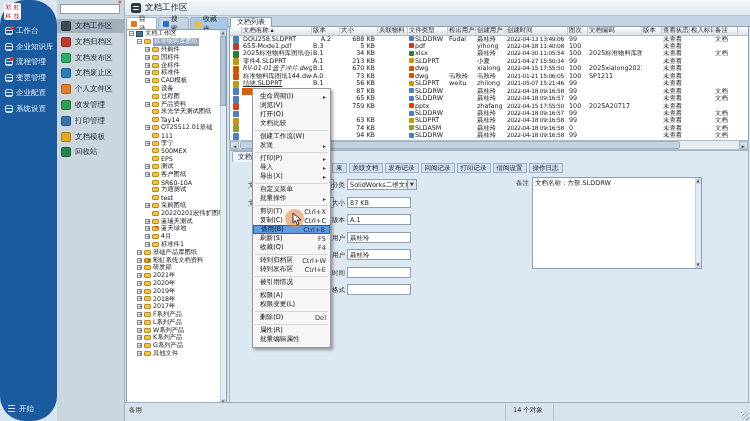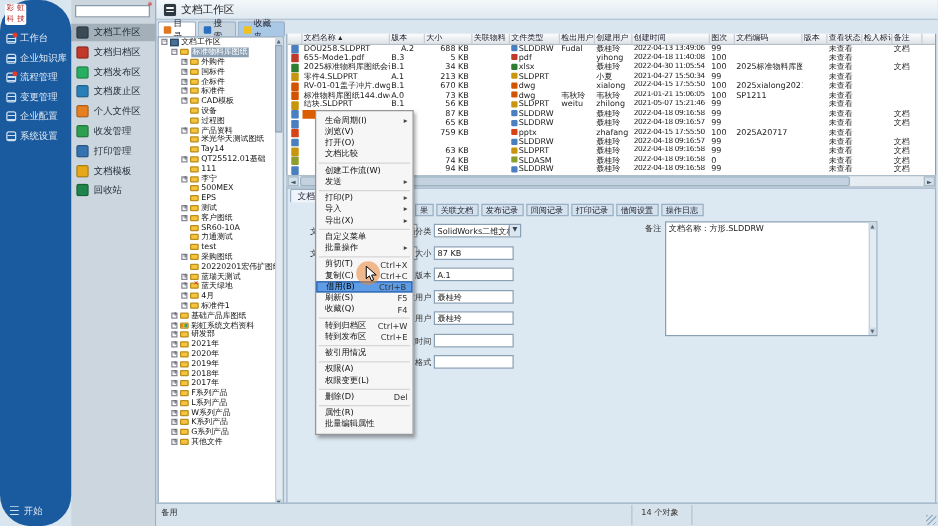--- a/index.html
+++ b/index.html
@@ -431,20 +431,23 @@
         </div>
       <div id="tree-scroll">
         <div class="tscr-btn" style="top:0">▲</div>
         <div id="tree-thumb"></div>
         <div class="tscr-btn" style="bottom:0">▼</div>
       </div>
     </div>
   </div>
 
   <div id="right-pane">
+    <div id="list-tab-row">
+      <div id="list-tab">文档列表</div>
+    </div>
     <div id="file-table">
       <div class="thead" id="table-head">
           <div class="cell" style="width: 12px;"></div>
           <div class="cell" style="width: 70px;">文档名称 ▴</div>
           <div class="cell" style="width: 28px;">版本</div>
           <div class="cell" style="width: 38px;">大小</div>
           <div class="cell" style="width: 30px;">关联物料</div>
           <div class="cell" style="width: 40px;">文件类型</div>
           <div class="cell" style="width: 28px;">检出用户</div>
           <div class="cell" style="width: 30px;">创建用户</div>
@@ -530,21 +533,21 @@
             <div class="cell" style="width: 54px;"></div>
             <div class="cell" style="width: 20px;"></div>
             <div class="cell" style="width: 28px;">未查看</div>
             <div class="cell" style="width: 24px;"></div>
             <div class="cell" style="width: 24px;"></div>
           </div>
           <div class="trow">
             <div class="cell" style="width: 12px;">
               <div class="ficon" style="background: rgb(211, 84, 0);"></div>
             </div>
-            <div class="cell namecell" style="width: 70px;">RV-01-01盖子冲片.dwg</div>
+            <div class="cell namecell" style="width: 70px; font-style: italic;">RV-01-01盖子冲片.dwg</div>
             <div class="cell" style="width: 28px;">B.1</div>
             <div class="cell r" style="width: 38px;">670 KB</div>
             <div class="cell" style="width: 30px;"></div>
             <div class="cell" style="width: 40px;"><span class="tico" style="background: rgb(211, 84, 0);"></span><span>dwg</span></div>
             <div class="cell" style="width: 28px;"></div>
             <div class="cell" style="width: 30px;">xialong</div>
             <div class="cell time" style="width: 62px;">2022-04-15 17:55:50</div>
             <div class="cell" style="width: 20px;">100</div>
             <div class="cell" style="width: 54px;">2025xialong20210...</div>
             <div class="cell" style="width: 20px;"></div>
@@ -568,21 +571,21 @@
             <div class="cell" style="width: 54px;">SP1211</div>
             <div class="cell" style="width: 20px;"></div>
             <div class="cell" style="width: 28px;">未查看</div>
             <div class="cell" style="width: 24px;"></div>
             <div class="cell" style="width: 24px;"></div>
           </div>
           <div class="trow">
             <div class="cell" style="width: 12px;">
               <div class="ficon" style="background: rgb(200, 150, 12);"></div>
             </div>
-            <div class="cell namecell" style="width: 70px;">结块.SLDPRT</div>
+            <div class="cell namecell" style="width: 70px; text-decoration: underline;">结块.SLDPRT</div>
             <div class="cell" style="width: 28px;">B.1</div>
             <div class="cell r" style="width: 38px;">56 KB</div>
             <div class="cell" style="width: 30px;"></div>
             <div class="cell" style="width: 40px;"><span class="tico" style="background: rgb(200, 150, 12);"></span><span>SLDPRT</span></div>
             <div class="cell" style="width: 28px;">weitu</div>
             <div class="cell" style="width: 30px;">zhilong</div>
             <div class="cell time" style="width: 62px;">2021-05-07 15:21:46</div>
             <div class="cell" style="width: 20px;">99</div>
             <div class="cell" style="width: 54px;"></div>
             <div class="cell" style="width: 20px;"></div>

